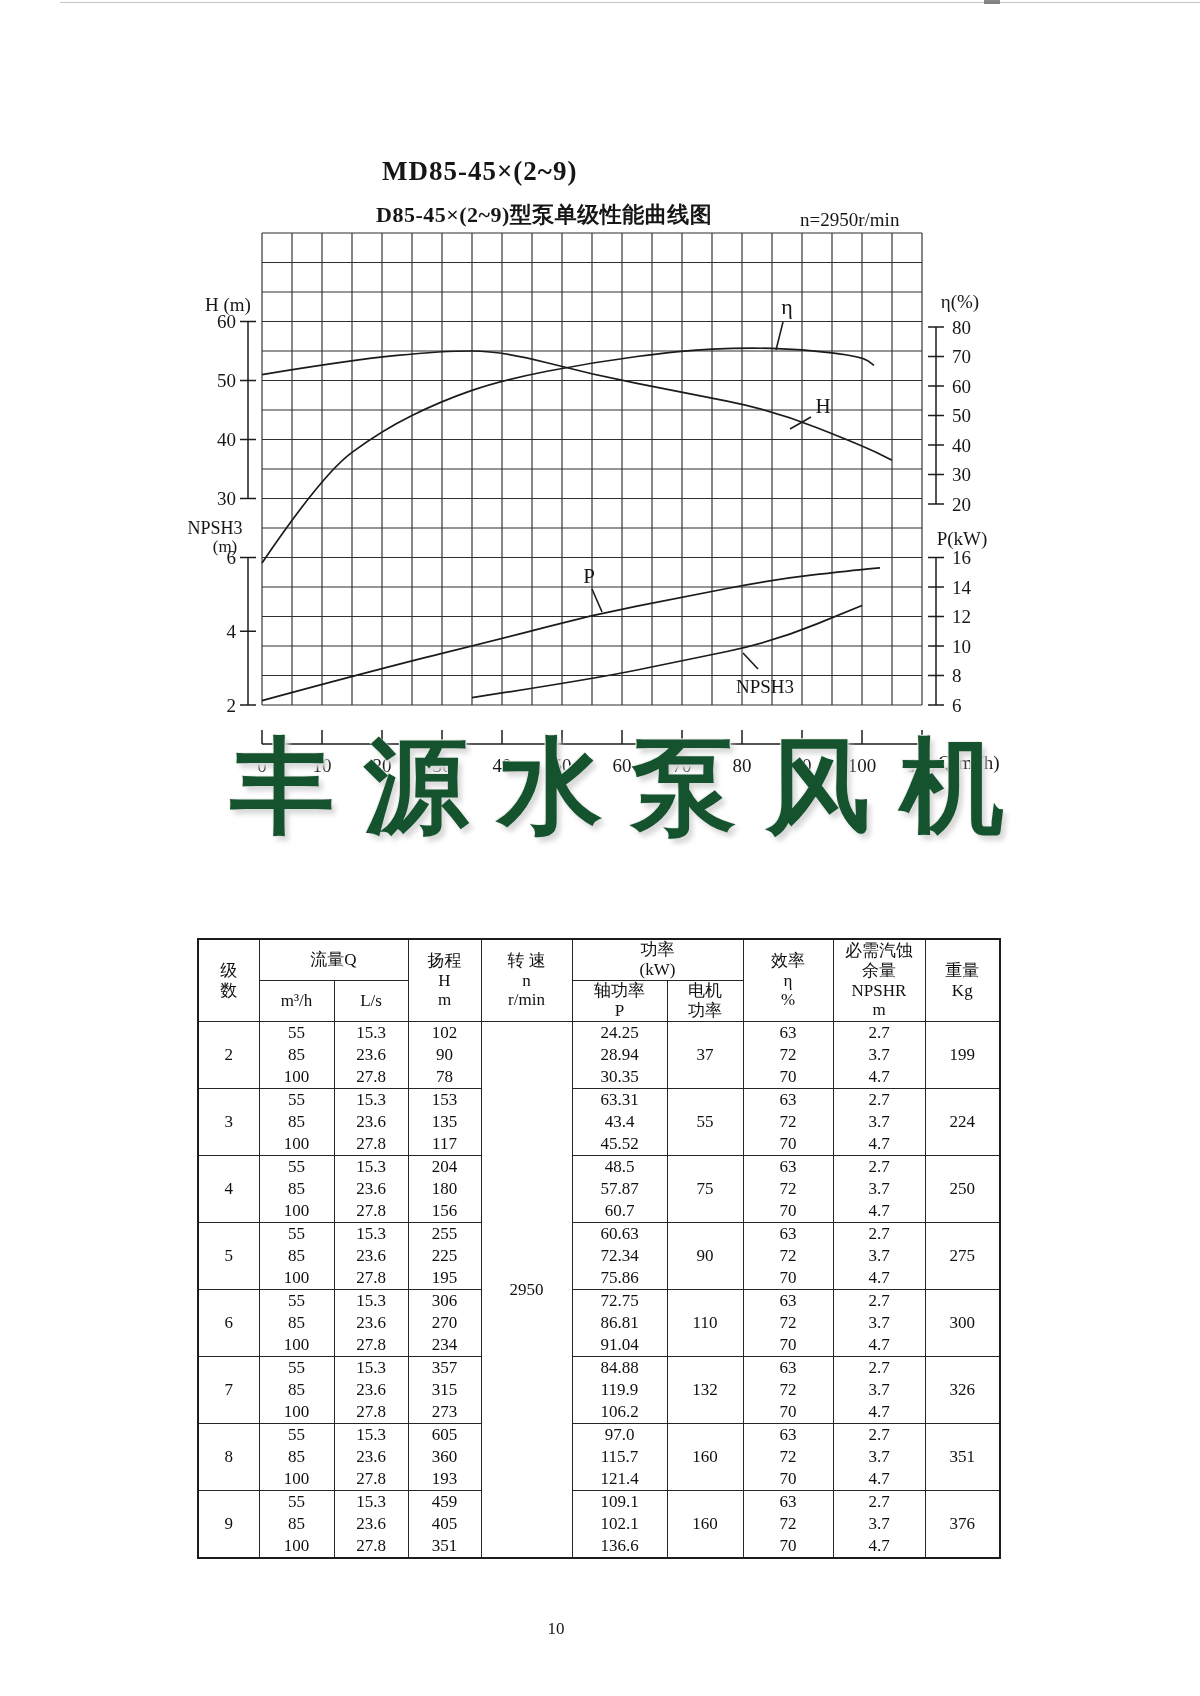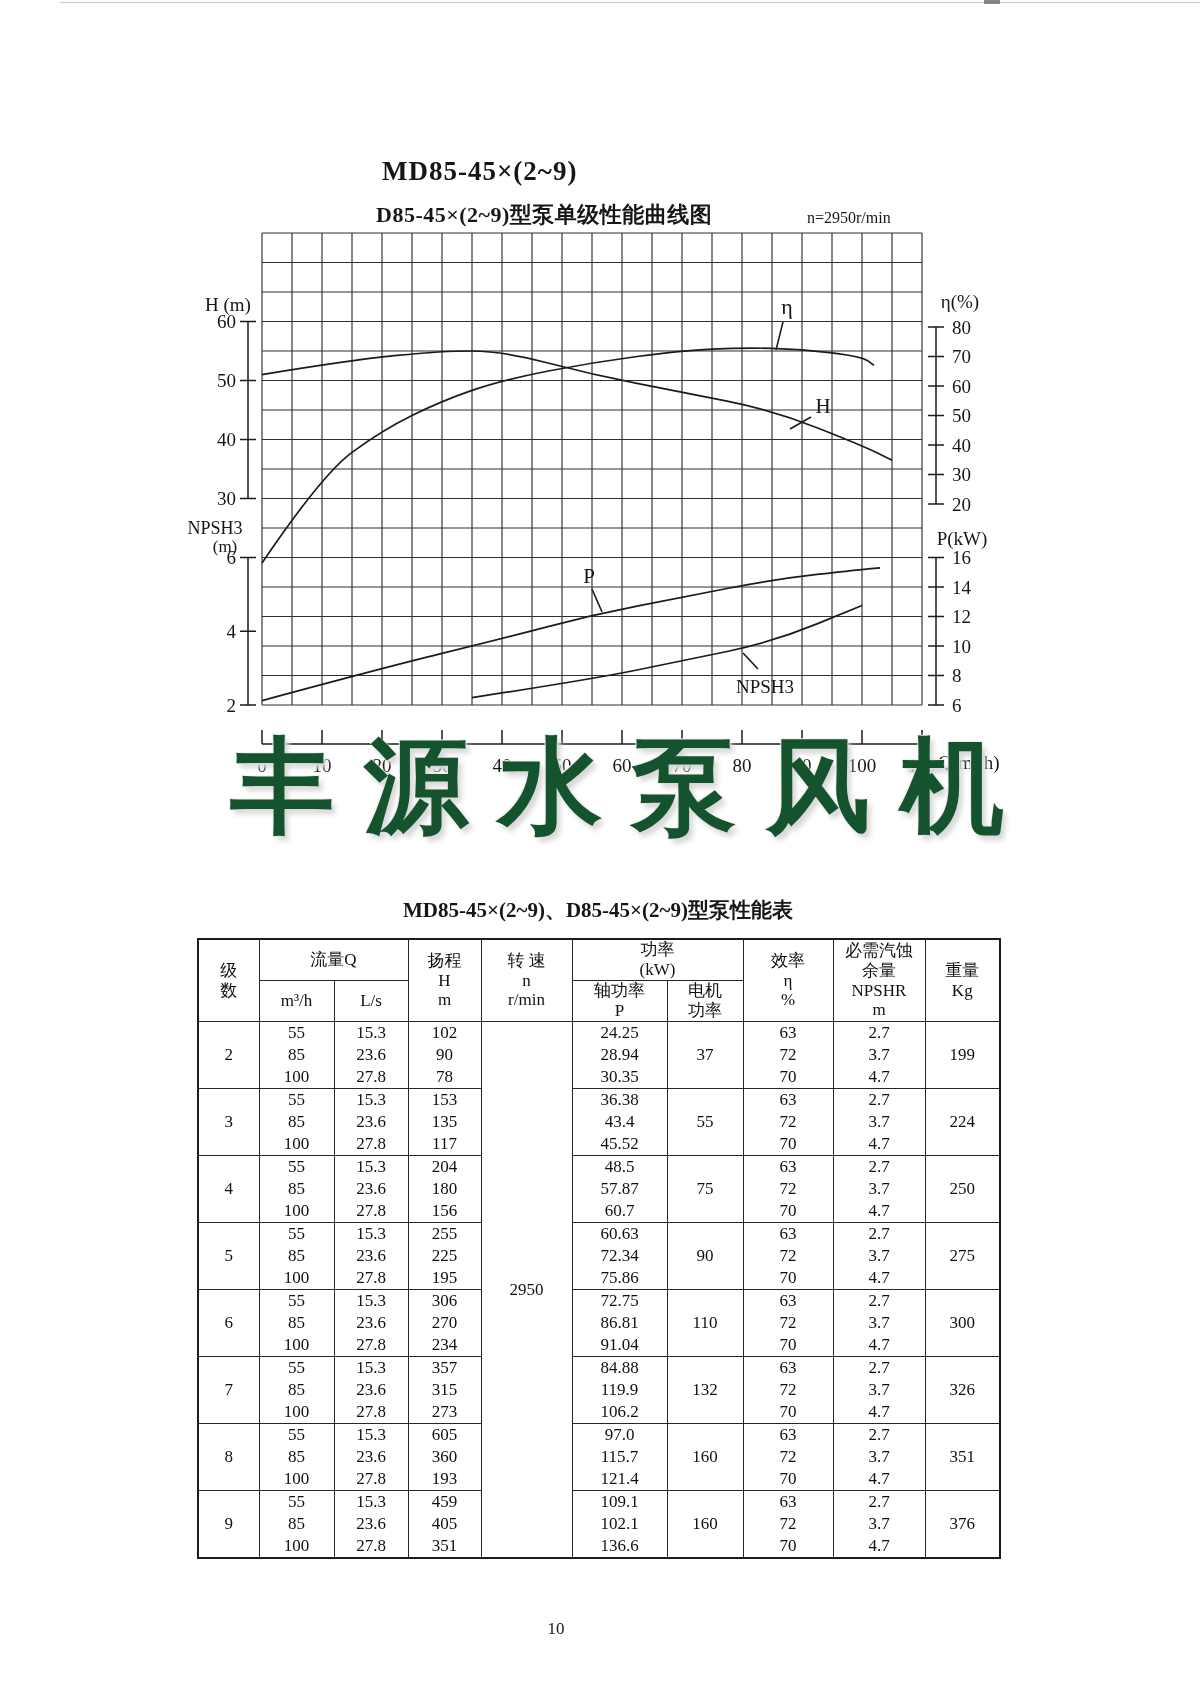--- a/index.html
+++ b/index.html
@@ -3,21 +3,21 @@
 <meta charset="utf-8">
 <style>
   html,body{margin:0;padding:0;background:#ffffff;}
   .page{position:relative;width:1200px;height:1696px;background:#fff;overflow:hidden;
         font-family:"Liberation Serif","DejaVu Serif",serif;color:#161616;}
   .abs{position:absolute;}
   .edge-line{position:absolute;top:2px;left:60px;width:1140px;height:1px;background:#c7c7c7;}
   .edge-mark{position:absolute;top:0px;left:984px;width:16px;height:4px;background:#6a6a6a;opacity:.8;}
   .t1{left:382px;top:156px;font-size:27px;font-weight:bold;letter-spacing:1px;white-space:nowrap;}
   .t2{left:376px;top:200px;font-size:22px;font-weight:bold;letter-spacing:.5px;white-space:nowrap;}
-  .speed-note{left:800px;top:209px;font-size:16px;white-space:nowrap;margin-left:7px;}
+  .speed-note{left:800px;top:209px;font-size:19px;white-space:nowrap;}
   #chart{position:absolute;left:0;top:0;}
   #chart text{font-family:"Liberation Serif","DejaVu Serif",serif;fill:#171717;}
   #chart .grid{stroke:#2f2f2f;stroke-width:1.15;fill:none;}
   #chart .axisline{stroke:#1b1b1b;stroke-width:1.5;}
   #chart .curve{fill:none;stroke:#1b1b1b;stroke-width:1.7;}
   #chart .leader{stroke:#1b1b1b;stroke-width:1.6;}
   .watermark{left:230px;top:718px;font-size:104px;font-weight:bold;letter-spacing:30px;
              white-space:nowrap;color:#14532d;
              text-shadow:4px 5px 5px #d9d9d9,1px 1px 0 #ececec,-1px -1px 0 #f0f0f0;}
   .table-title{left:197px;top:896px;width:802px;text-align:center;font-size:21px;font-weight:bold;white-space:nowrap;}
@@ -127,21 +127,20 @@
       <text x="823" y="413" text-anchor="middle" font-size="21">H</text>
       <line x1="811" y1="417" x2="790" y2="429" class="leader"></line>
       <text x="589" y="583" text-anchor="middle" font-size="21">P</text>
       <line x1="592" y1="589" x2="602" y2="612" class="leader"></line>
       <text x="765" y="693" text-anchor="middle" font-size="19">NPSH3</text>
       <line x1="743" y1="653" x2="758" y2="669" class="leader"></line>
     </svg>
 
   <div class="abs watermark">丰源水泵风机</div>
 
-  <div class="abs table-title">MD85-45×(2~9)、D85-45×(2~9)型泵性能表</div>
 
   <table id="perf-table">
       <colgroup>
         <col style="width: 61px;">
         <col style="width: 75px;">
         <col style="width: 74px;">
         <col style="width: 73px;">
         <col style="width: 91px;">
         <col style="width: 95px;">
         <col style="width: 76px;">
@@ -208,21 +207,21 @@
           <td>78</td>
           <td>30.35</td>
           <td>70</td>
           <td>4.7</td>
         </tr>
         <tr class="gs">
           <td rowspan="3">3</td>
           <td>55</td>
           <td>15.3</td>
           <td>153</td>
-          <td>36.38</td>
+          <td>63.31</td>
           <td rowspan="3">55</td>
           <td>63</td>
           <td>2.7</td>
           <td rowspan="3">224</td>
         </tr>
         <tr>
           <td>85</td>
           <td>23.6</td>
           <td>135</td>
           <td>43.4</td>

